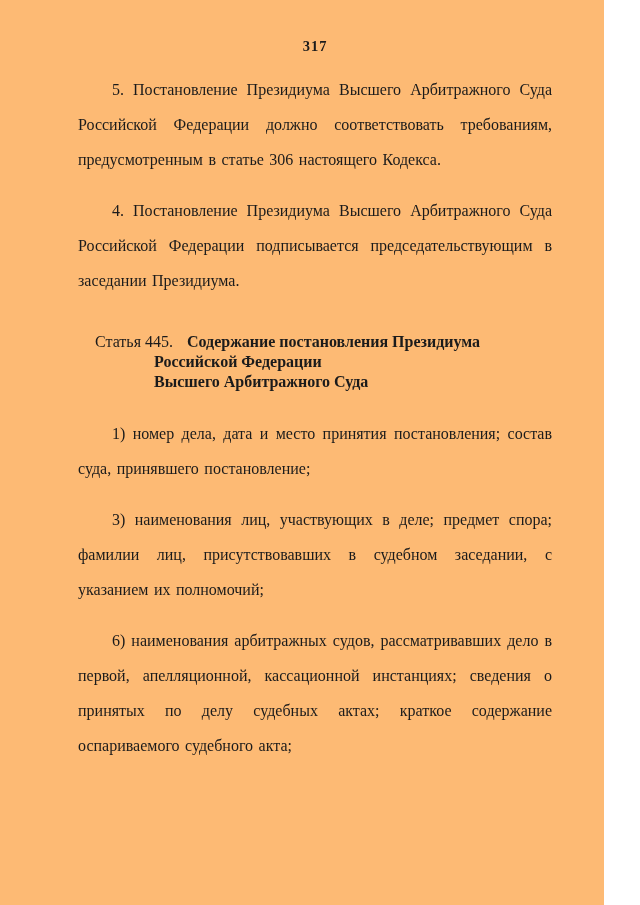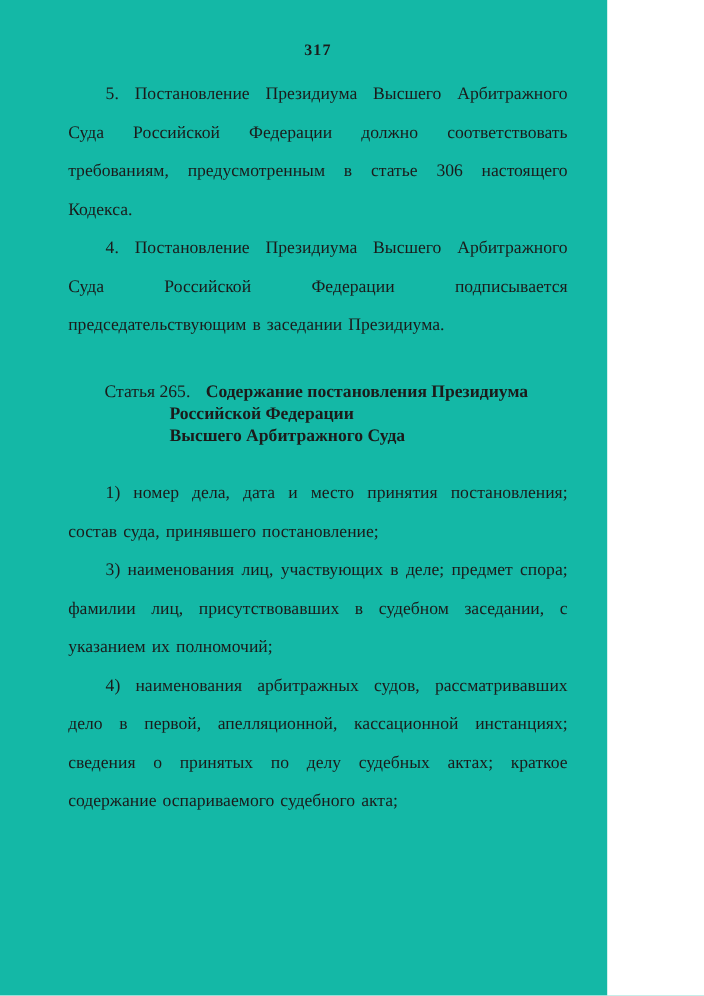--- a/index.html
+++ b/index.html
@@ -9,35 +9,35 @@
   }
   body {
     width: 640px;
     min-height: 905px;
     font-family: "Liberation Serif", "DejaVu Serif", serif;
     color: #1b1b1b;
     -webkit-font-smoothing: antialiased;
   }
   .page {
     box-sizing: border-box;
-    width: 552px;
+    width: 604px;
     min-height: 905px;
     padding: 36px 36px 30px 62px;
-    background: #14b8a6;
+    background: #fdba74;
   }
   .page-number {
     text-align: center;
     font-size: 14.5px;
     font-weight: bold;
     line-height: 20px;
     letter-spacing: 1px;
     margin-bottom: 12px;
   }
   p.body-par {
-    margin: 0;
+    margin: 16px;
     font-size: 16px;
     line-height: 35px;
     text-align: justify;
     text-indent: 34px;
     word-spacing: 1.5px;
   }
   .article-heading {
     margin-top: 34px;
     margin-bottom: 24px;
     font-size: 16px;
@@ -67,28 +67,28 @@
 <div class="page">
 
   <div class="page-number">317</div>
 
   <p class="body-par">5. Постановление Президиума Высшего Арбитражного Суда Российской Федерации должно соответствовать требованиям, предусмотренным в статье 306 настоящего Кодекса.</p>
 
   <p class="body-par">4. Постановление Президиума Высшего Арбитражного Суда Российской Федерации подписывается председательствующим в заседании Президиума.</p>
 
   <div class="article-heading">
     <div class="heading-line first">
-      <span class="article-label">Статья 265.</span><span class="article-title">Содержание постановления Президиума</span>
+      <span class="article-label">Статья 445.</span><span class="article-title">Содержание постановления Президиума</span>
     </div>
     <div class="heading-line">Российской Федерации</div>
     <div class="heading-line">Высшего Арбитражного Суда</div>
   </div>
 
 
   <p class="body-par">1) номер дела, дата и место принятия постановления; состав суда, принявшего постановление;</p>
 
 
   <p class="body-par">3) наименования лиц, участвующих в деле; предмет спора; фамилии лиц, присутствовавших в судебном заседании, с указанием их полномочий;</p>
 
-  <p class="body-par">4) наименования арбитражных судов, рассматривавших дело в первой, апелляционной, кассационной инстанциях; сведения о принятых по делу судебных актах; краткое содержание оспариваемого судебного акта;</p>
+  <p class="body-par">6) наименования арбитражных судов, рассматривавших дело в первой, апелляционной, кассационной инстанциях; сведения о принятых по делу судебных актах; краткое содержание оспариваемого судебного акта;</p>
 
 
 </div>
 
 </body></html>

